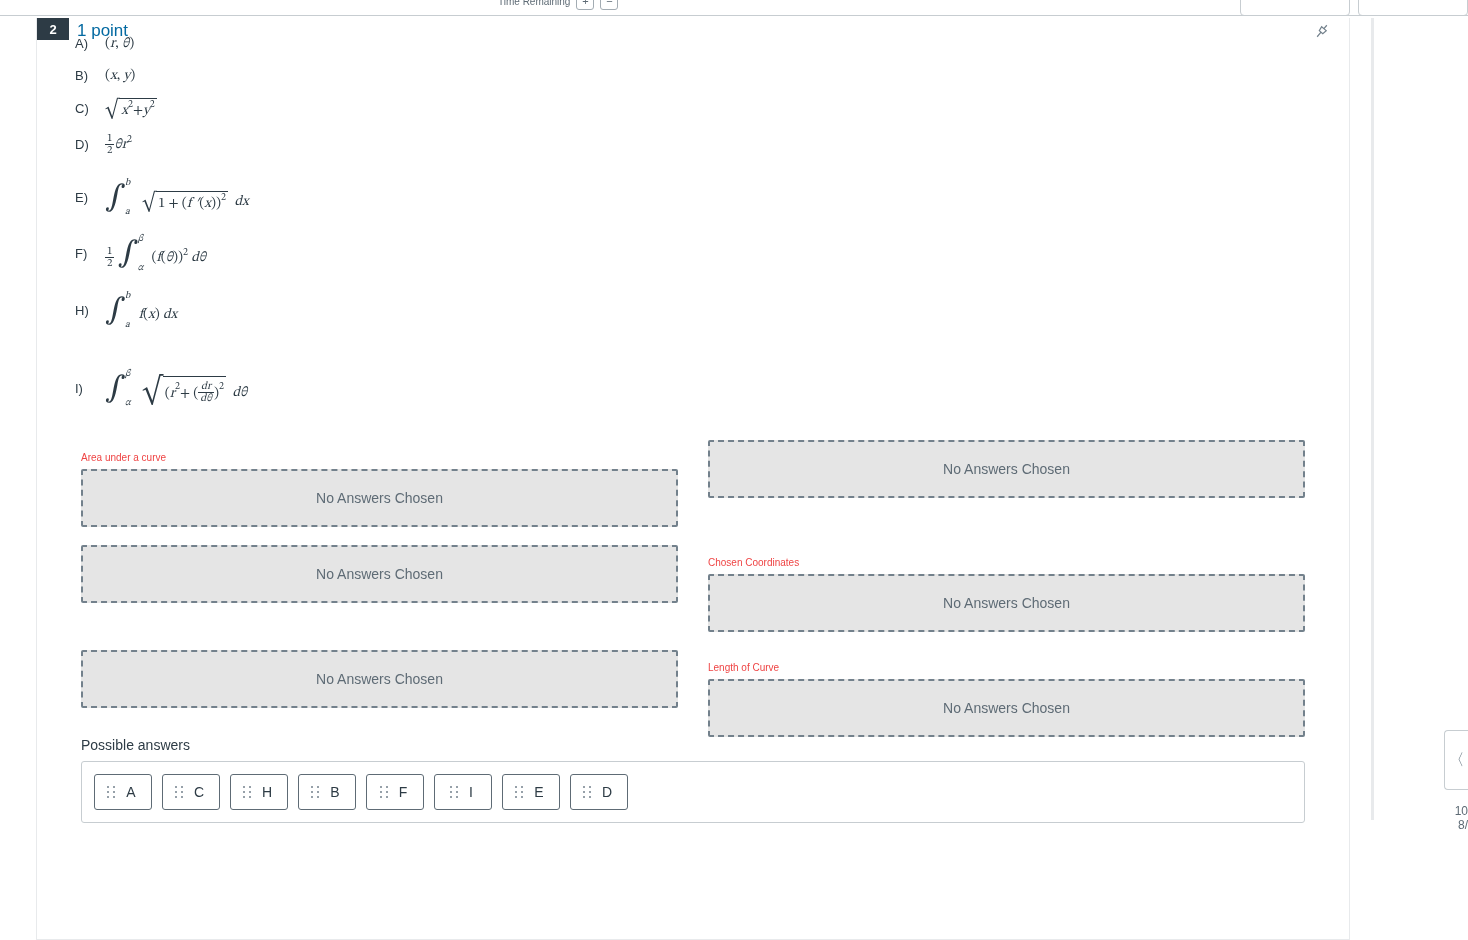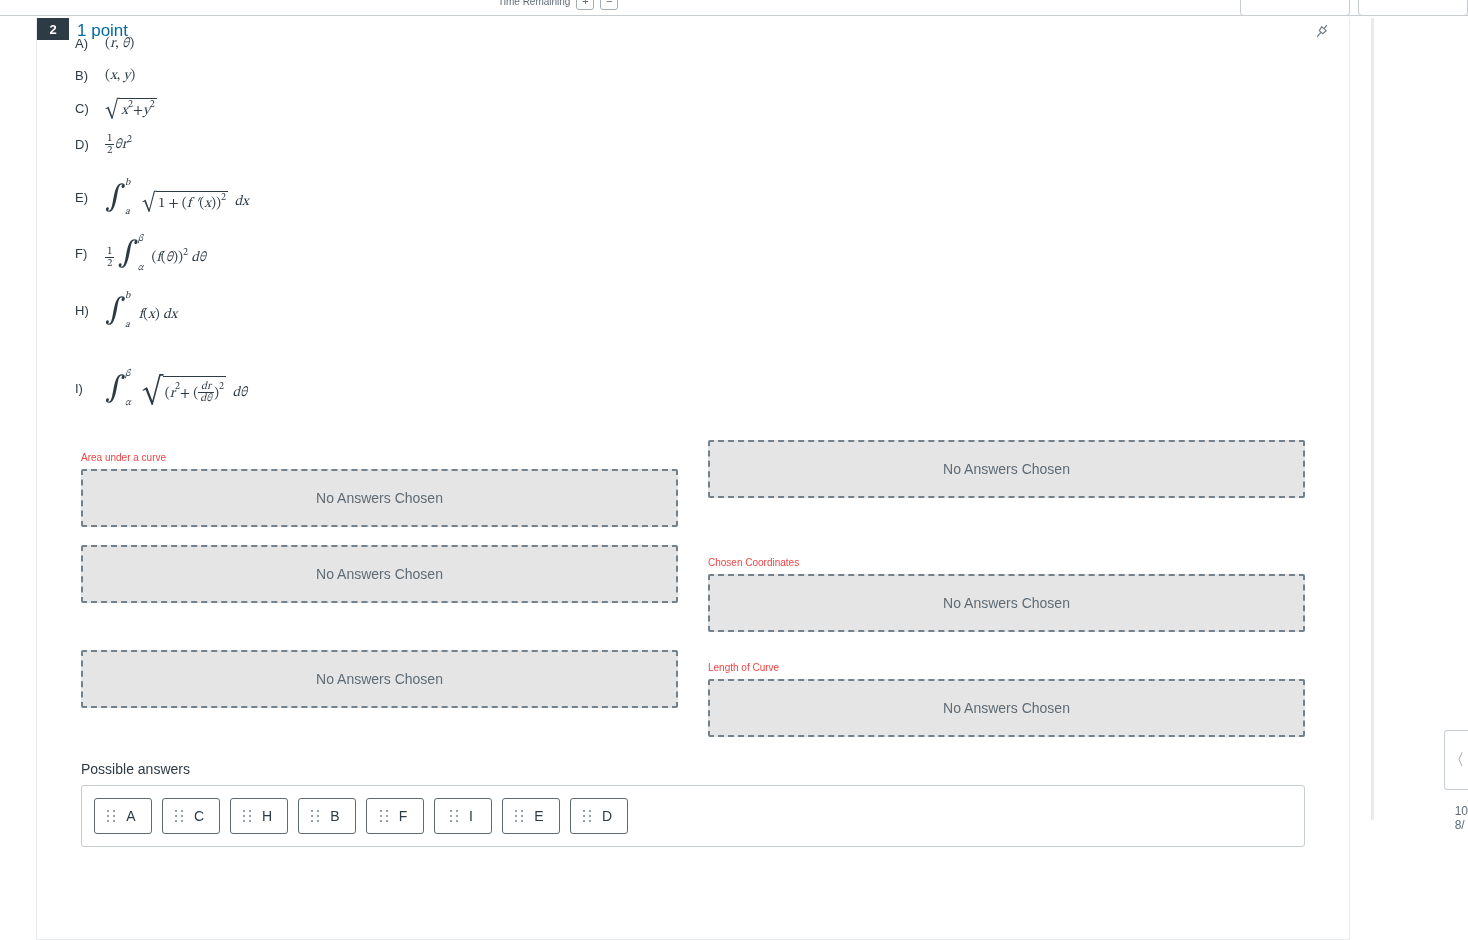--- a/index.html
+++ b/index.html
@@ -31,28 +31,28 @@
 .sqrt .vinc { border-top: 1px solid #2d3b45; padding: 2px 2px 0 2px; display: inline-flex; align-items: center; }
 .bigop { display: inline-flex; align-items: center; position: relative; }
 .bigop .sym { font-size: 30px; line-height: 1; }
 .bigop .up { position: absolute; top: -6px; left: 20px; font-size: 10px; }
 .bigop .lo { position: absolute; bottom: -6px; left: 20px; font-size: 10px; }
 .sup { font-size: 10px; position: relative; top: -6px; }
 .drop-grid { display: grid; grid-template-columns: 1fr 1fr; gap: 18px 30px; margin-top: 18px; }
 .drop-block { display: flex; flex-direction: column; gap: 6px; }
 .drop-label { font-size: 10px; color: #ef4444; margin-top: 12px; }
 .drop-zone { height: 58px; border: 2px dashed #73818c; border-radius: 2px; display: flex; align-items: center; justify-content: center; font-size: 14px; color: #5e6b75; background: #e5e5e5; }
-.possible-label { margin-top: 24px; margin-bottom: 8px; font-size: 14px; }
+.possible-label { margin-bottom: 8px; font-size: 14px; }
 .possible-box { border: 1px solid #c7cdd1; border-radius: 3px; min-height: 60px; padding: 12px; display: flex; gap: 10px; flex-wrap: wrap; }
 .tile { border: 1px solid #5e6b75; border-radius: 3px; height: 36px; min-width: 58px; display: flex; align-items: center; justify-content: center; padding: 0 14px 0 10px; gap: 10px; font-size: 14px; color: #2d3b45; cursor: grab; }
 .tile .grip { color: #73818c; line-height: 0; }
 .tile .grip svg { width: 10px; height: 14px; }
 .rail { position: absolute; top: 18px; right: 94px; width: 3px; bottom: 120px; background: #e8eaec; }
 .nav-right { position: absolute; right: 0; top: 730px; width: 24px; height: 60px; background: #fff; border: 1px solid #c7cdd1; border-right: none; border-radius: 4px 0 0 4px; display: flex; align-items: center; justify-content: center; color: #73818c; }
-.counter { position: absolute; right: 0; bottom: 108px; font-size: 12px; color: #5e6b75; text-align: left; padding-left: 2px; }
+.counter { position: absolute; right: 0; bottom: 108px; font-size: 12px; color: #5e6b75; text-align: right; padding-left: 2px; }
 </style>
 </head>
 <body>
 
 <div class="topbar">
   <div class="topbar-ctrl">
     <span>Time Remaining</span>
     <span class="sq">+</span>
     <span class="sq">−</span>
   </div>

